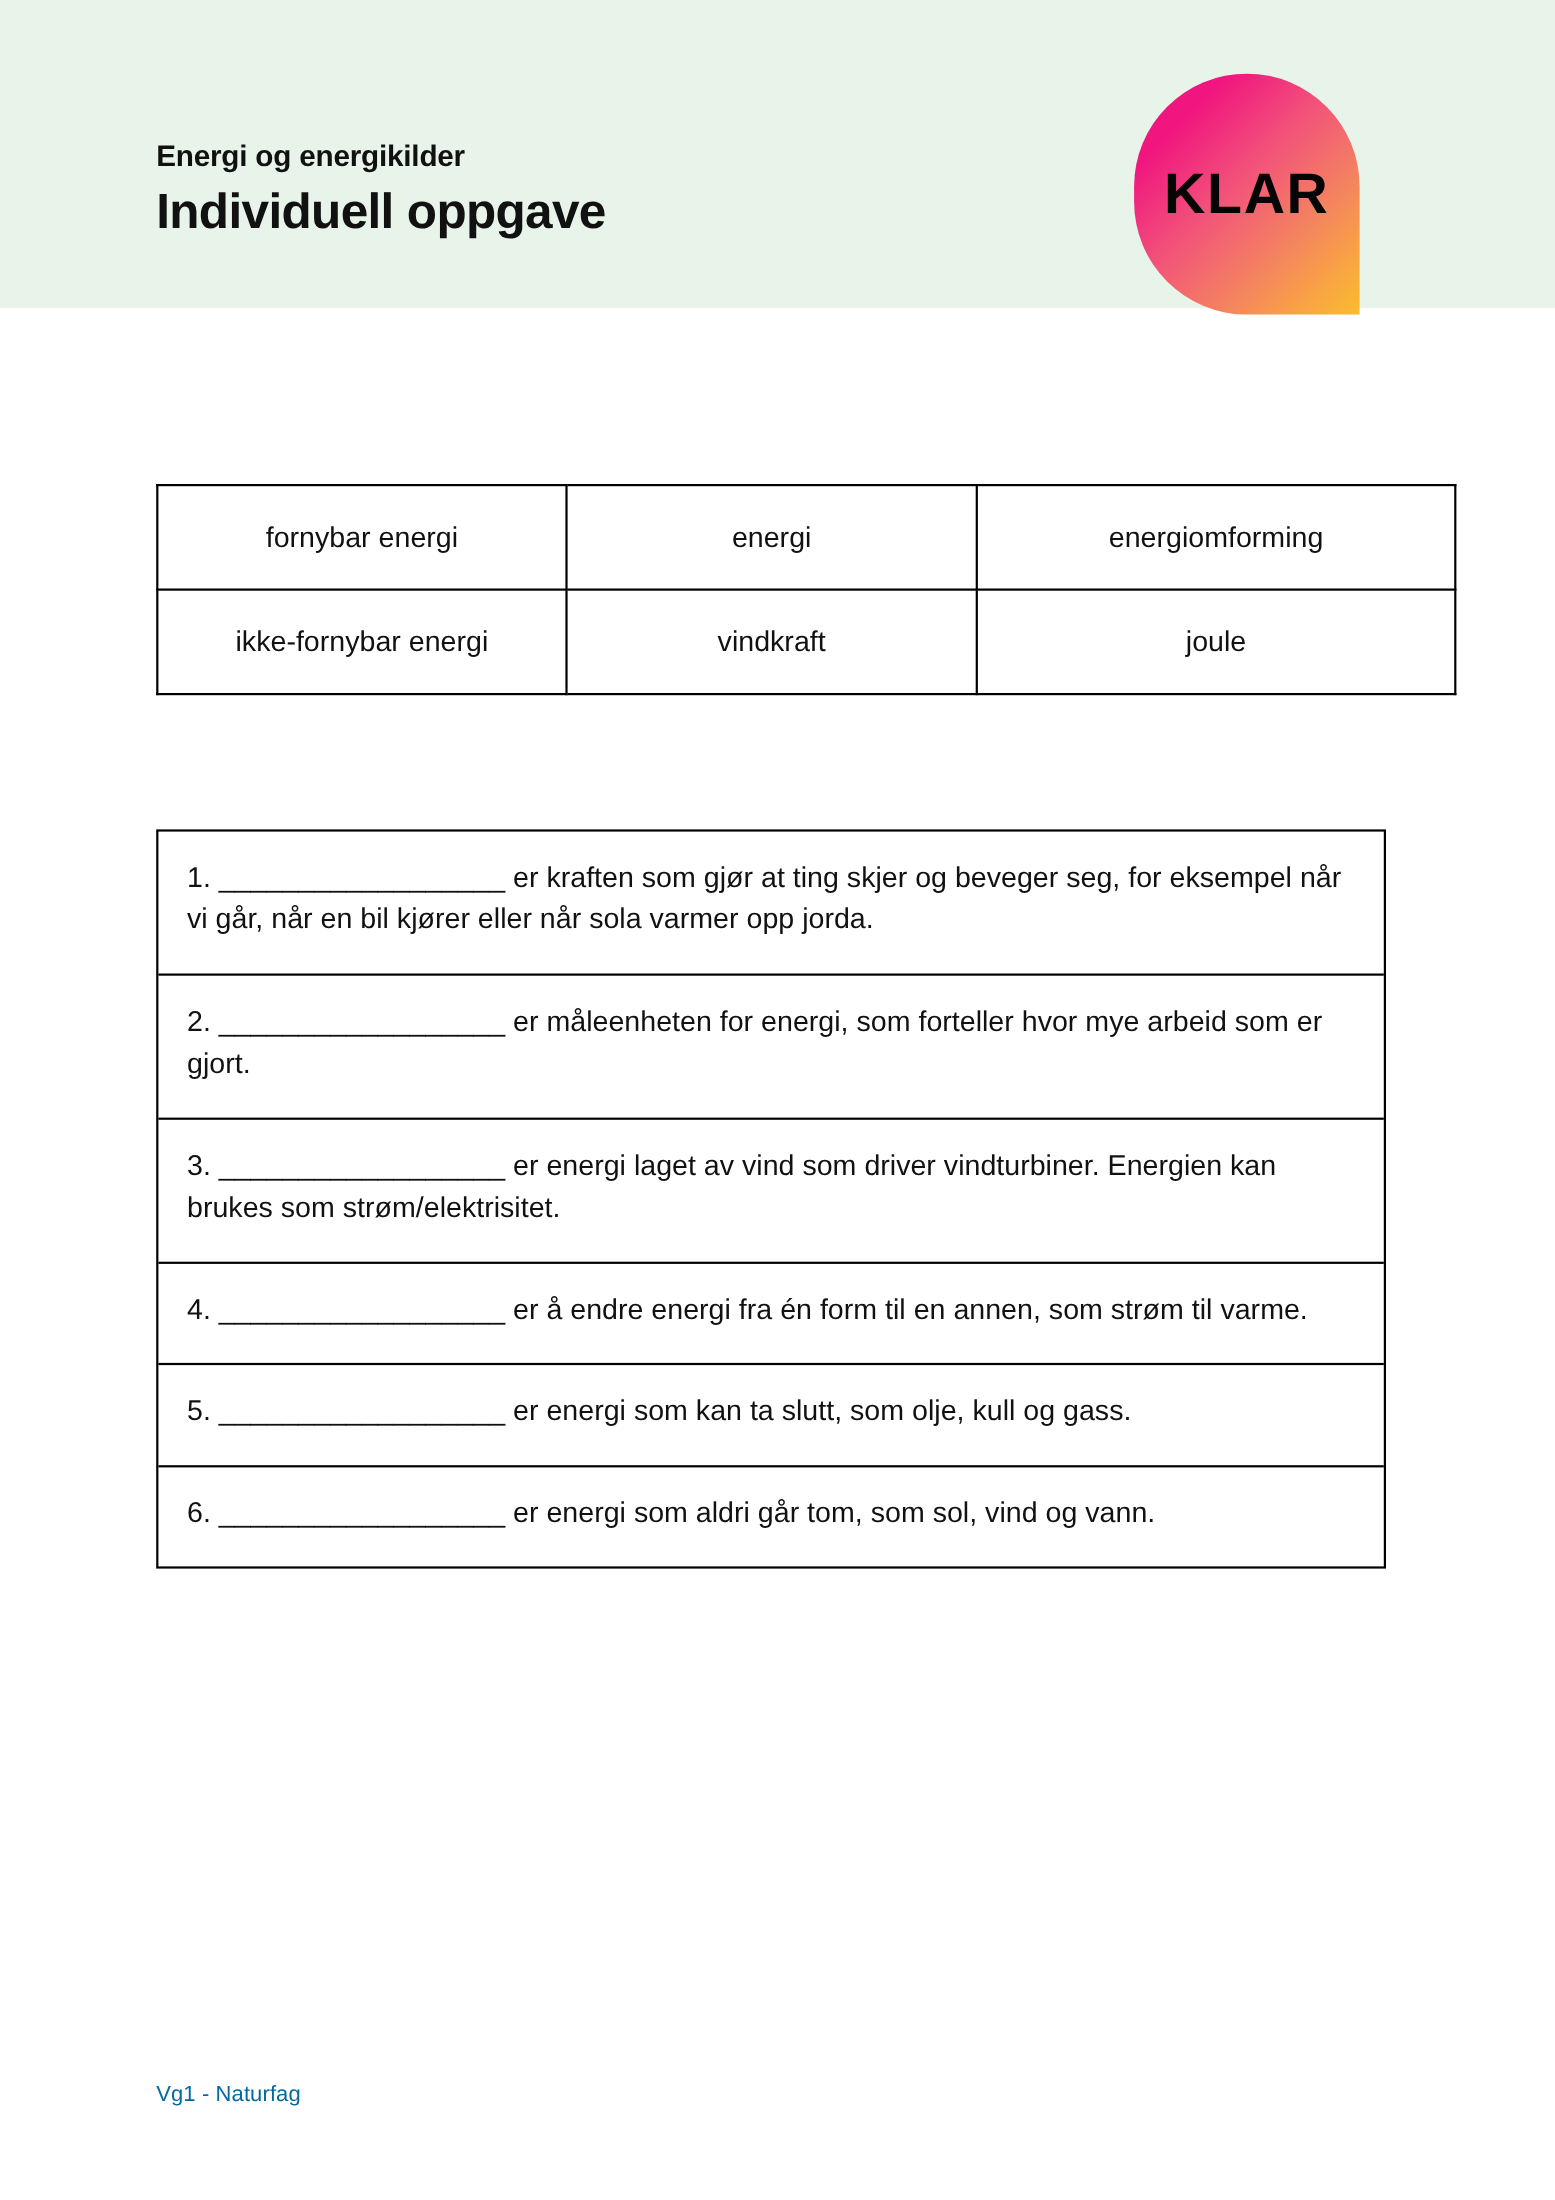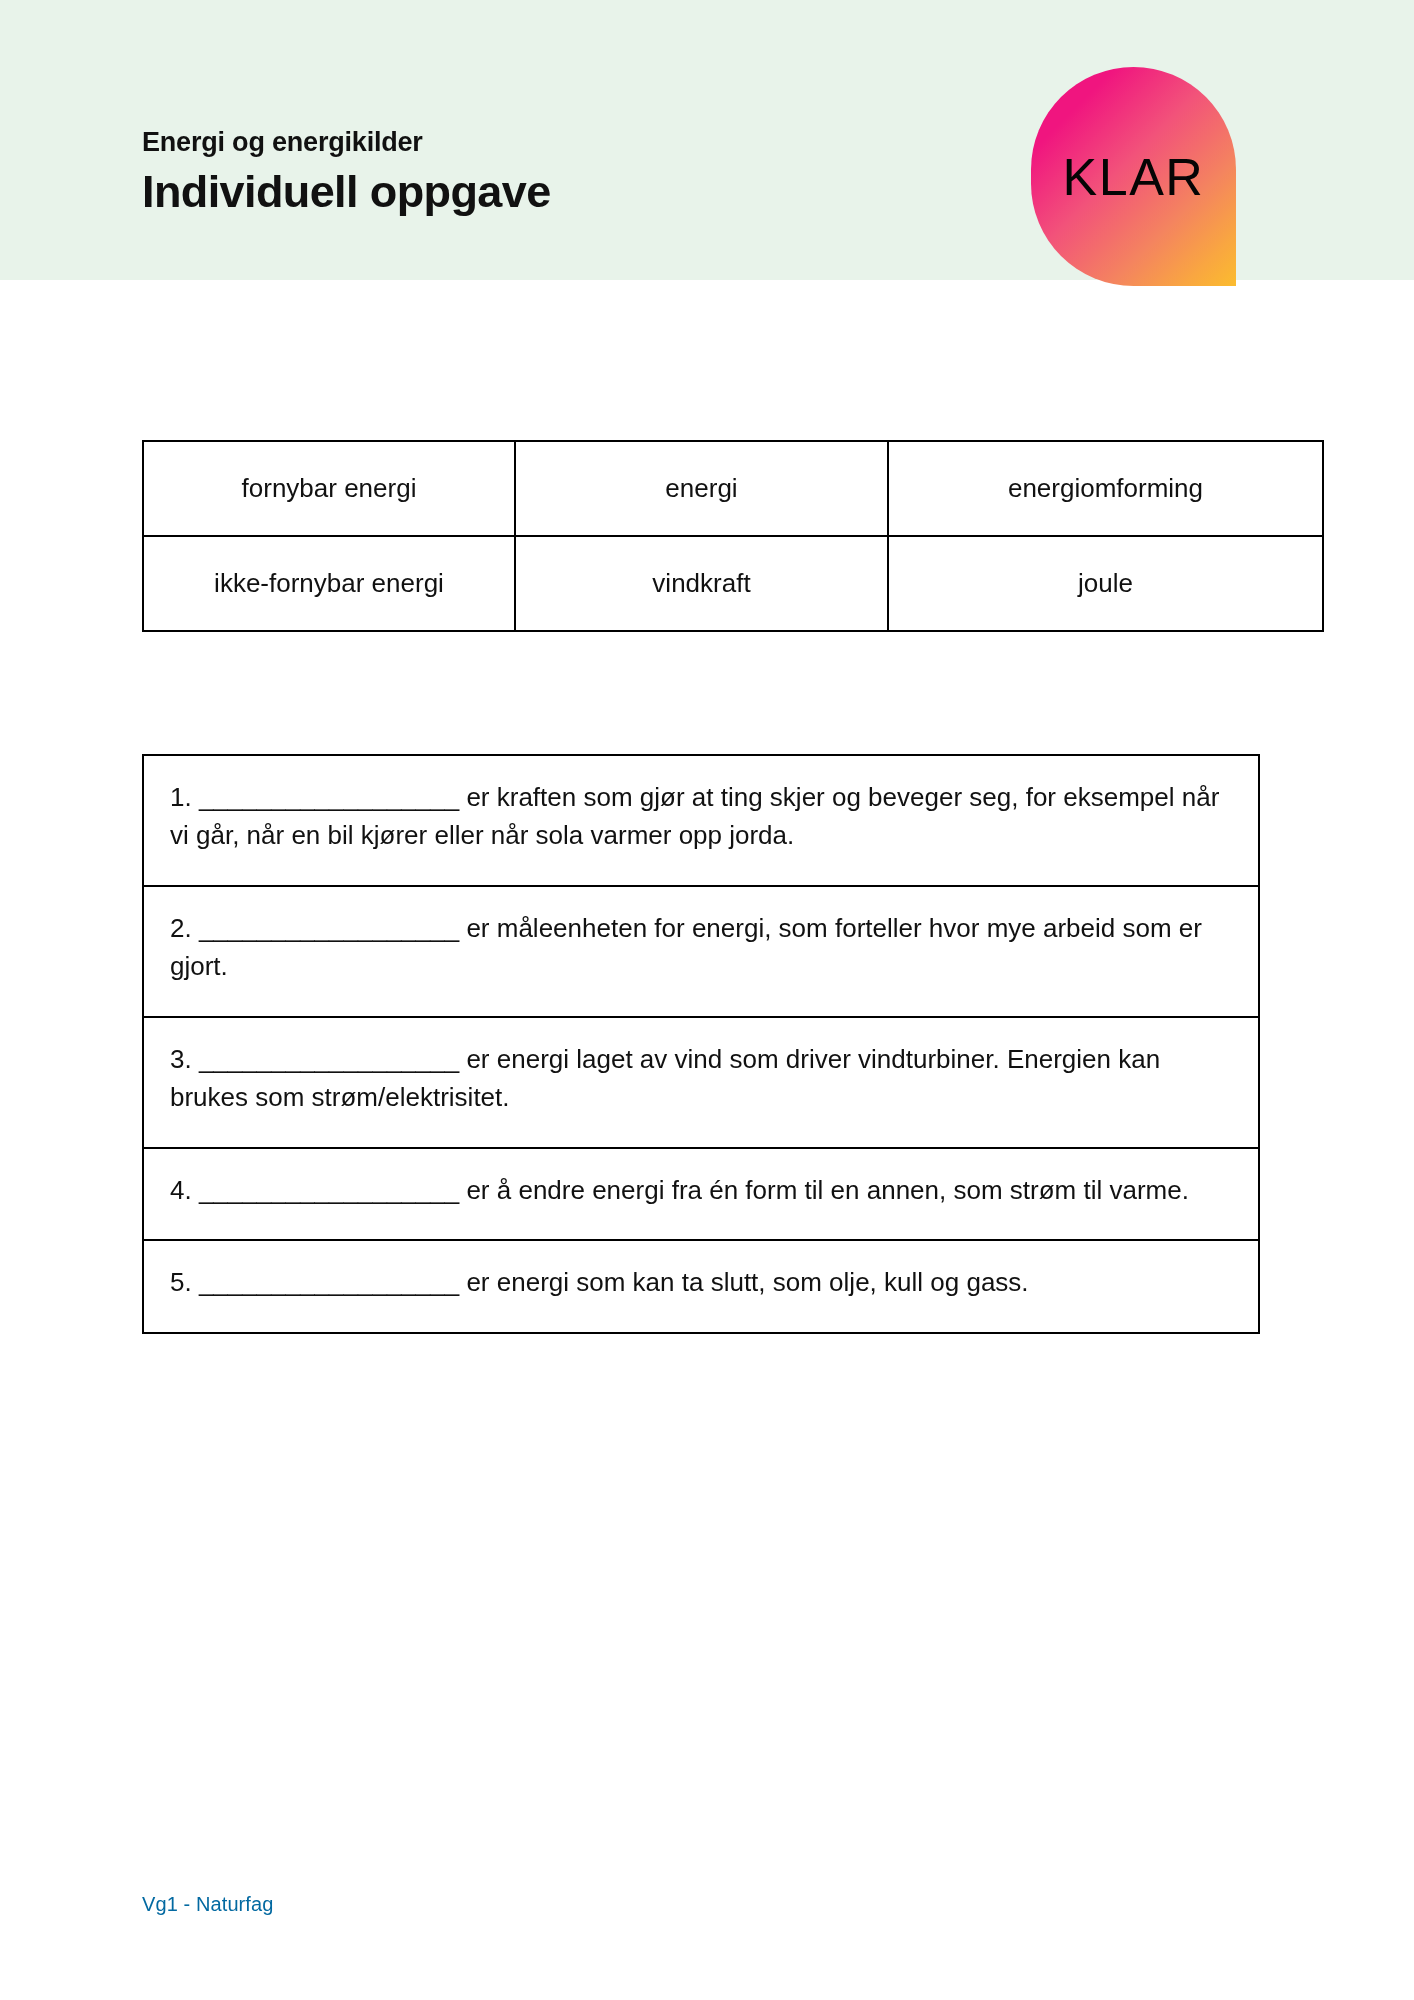--- a/index.html
+++ b/index.html
@@ -63,21 +63,21 @@
     height: 219px;
     background: linear-gradient(135deg, #f0157f 0%, #f0157f 20%, #f2527a 45%, #f4845f 70%, #f9a740 88%, #fbbc2e 100%);
     border-radius: 110px 110px 0 110px;
     display: flex;
     align-items: center;
     justify-content: center;
   }
 
   .logo-text {
     font-size: 52px;
-    font-weight: 400;
+    font-weight: 700;
     letter-spacing: 1.5px;
     color: #050505;
     line-height: 1;
     user-select: none;
   }
 
   
   .content {
     position: absolute;
     left: 142px;
@@ -189,17 +189,20 @@
     </div>
     <div class="statement-row">
       <p class="statement-text">3. __________________ er energi laget av vind som driver vindturbiner. Energien kan brukes som strøm/elektrisitet.</p>
     </div>
     <div class="statement-row">
       <p class="statement-text">4. __________________ er å endre energi fra én form til en annen, som strøm til varme.</p>
     </div>
     <div class="statement-row">
       <p class="statement-text">5. __________________ er energi som kan ta slutt, som olje, kull og gass.</p>
     </div>
+    <div class="statement-row">
+      <p class="statement-text">6. __________________ er energi som aldri går tom, som sol, vind og vann.</p>
+    </div>
   </div>
 
 </div>
 
 <div class="footer">Vg1 - Naturfag</div>
 
 </body></html>

